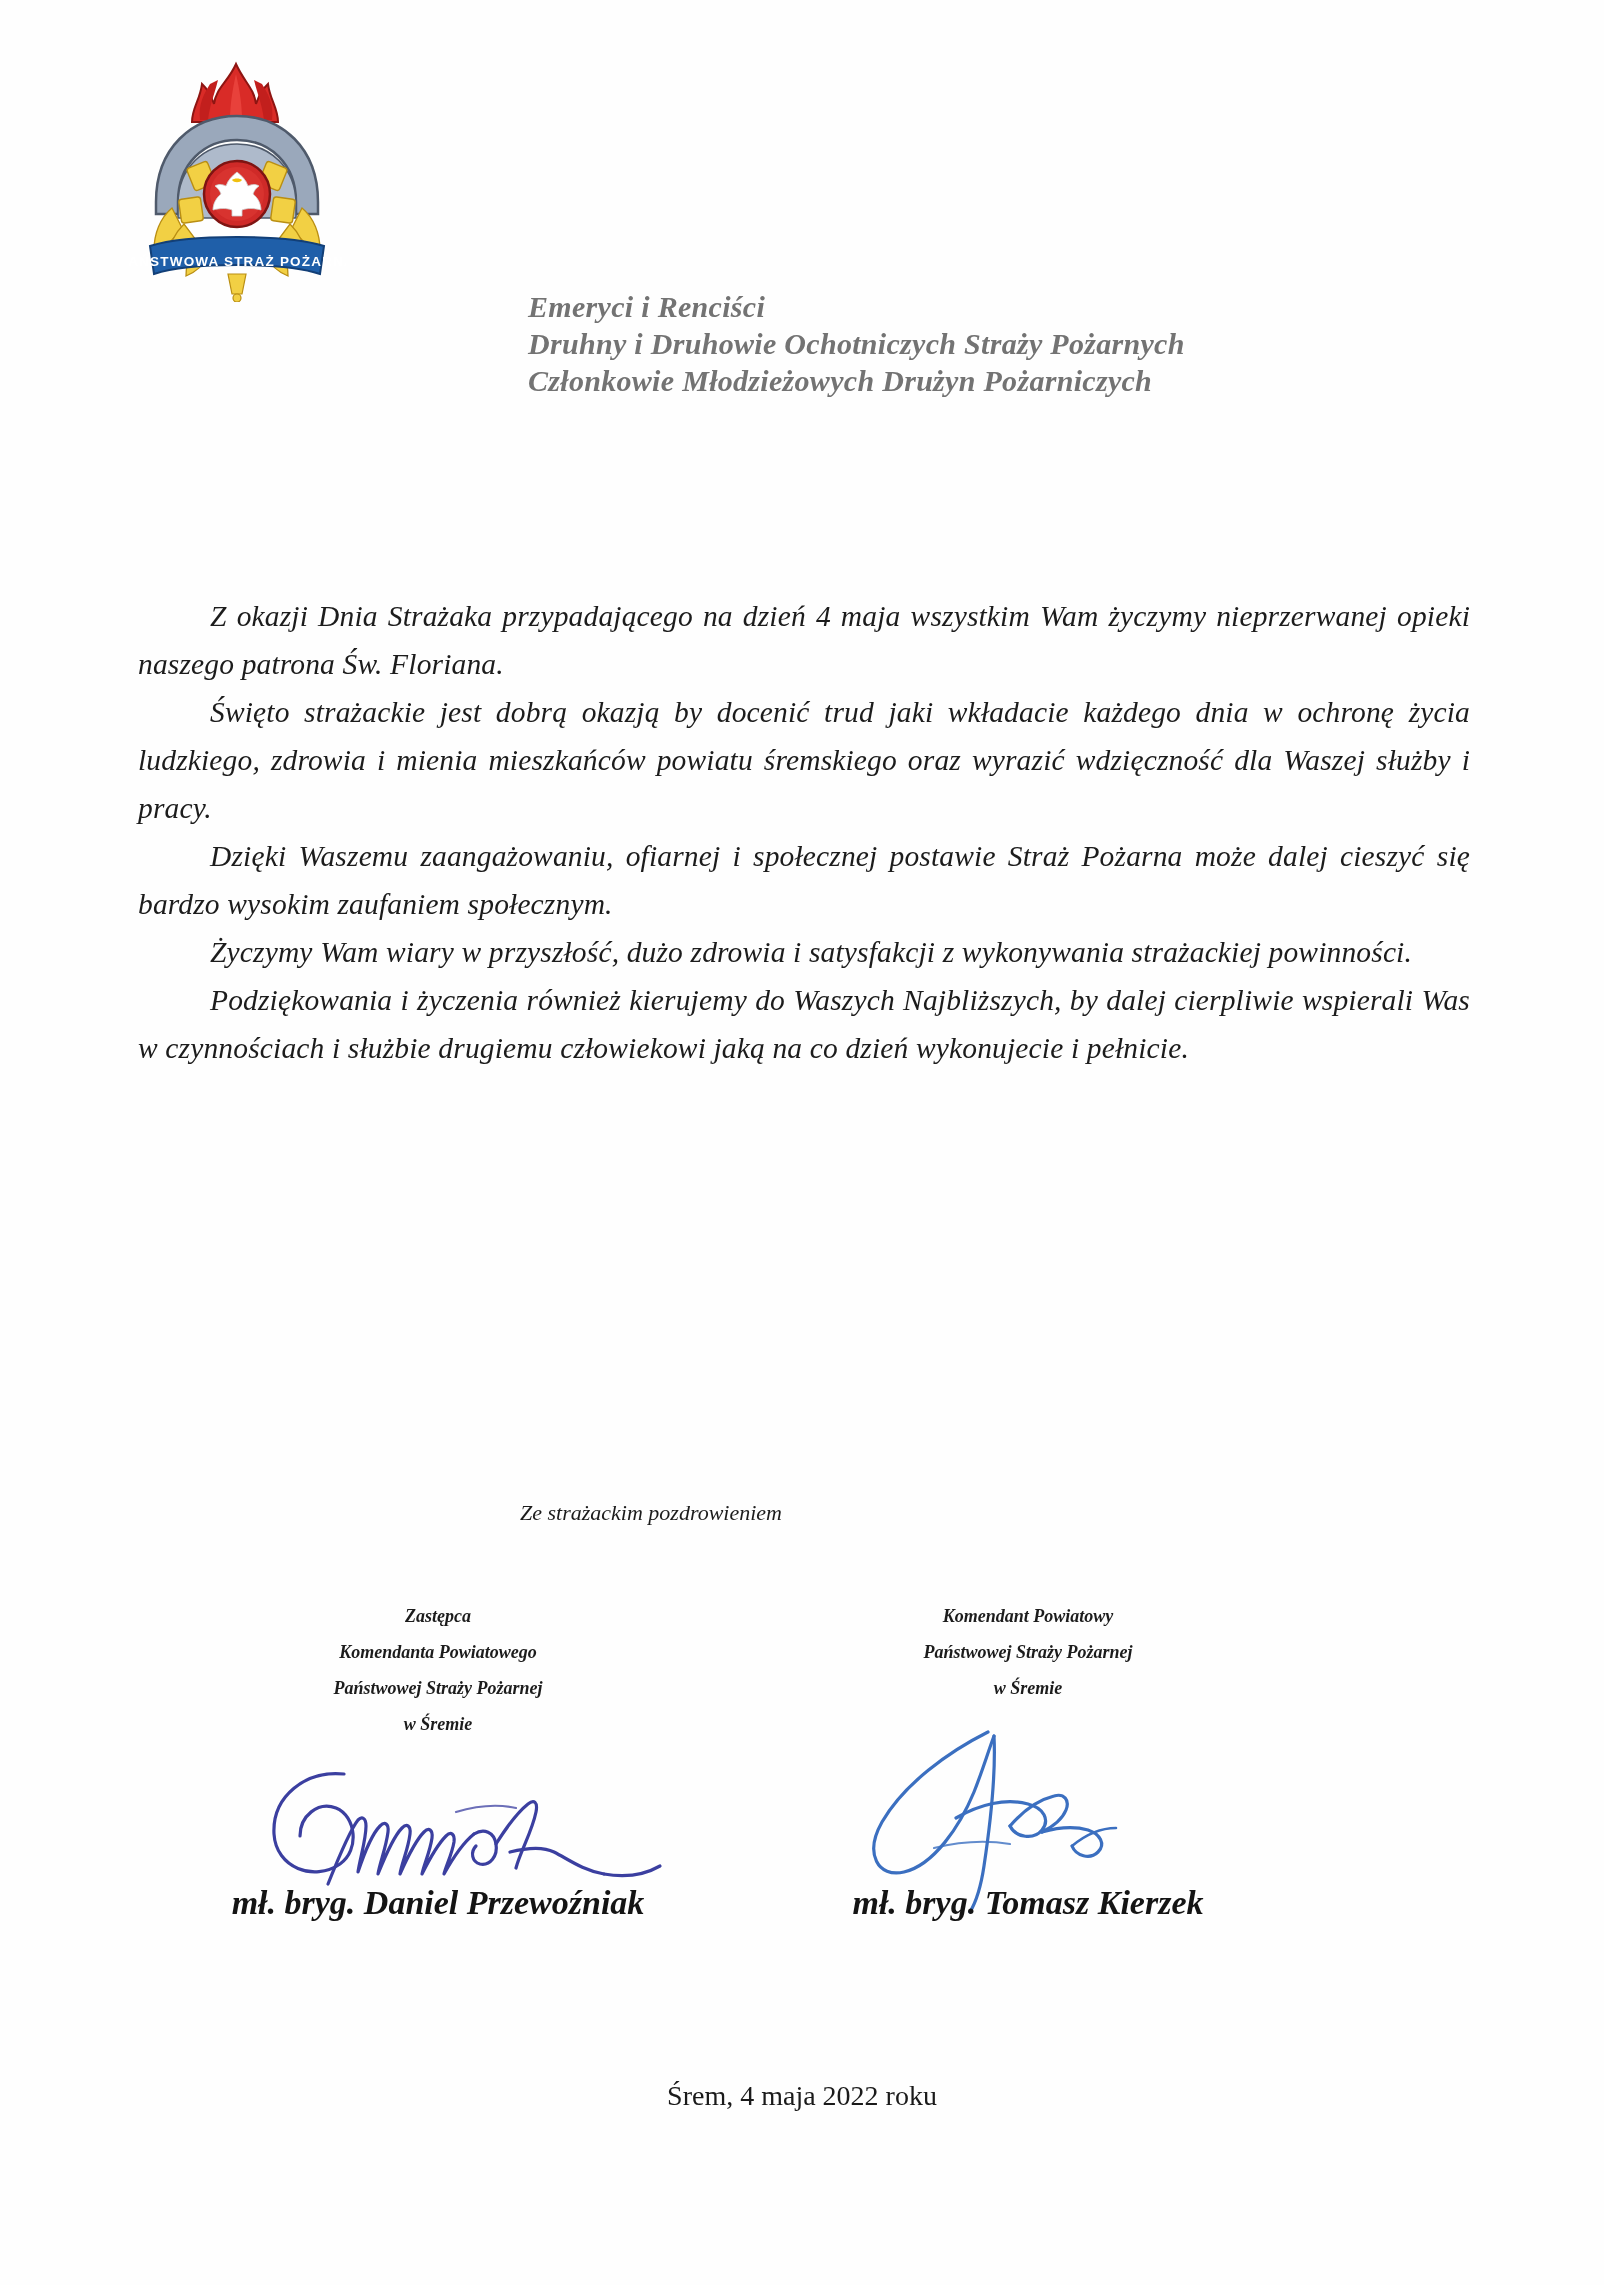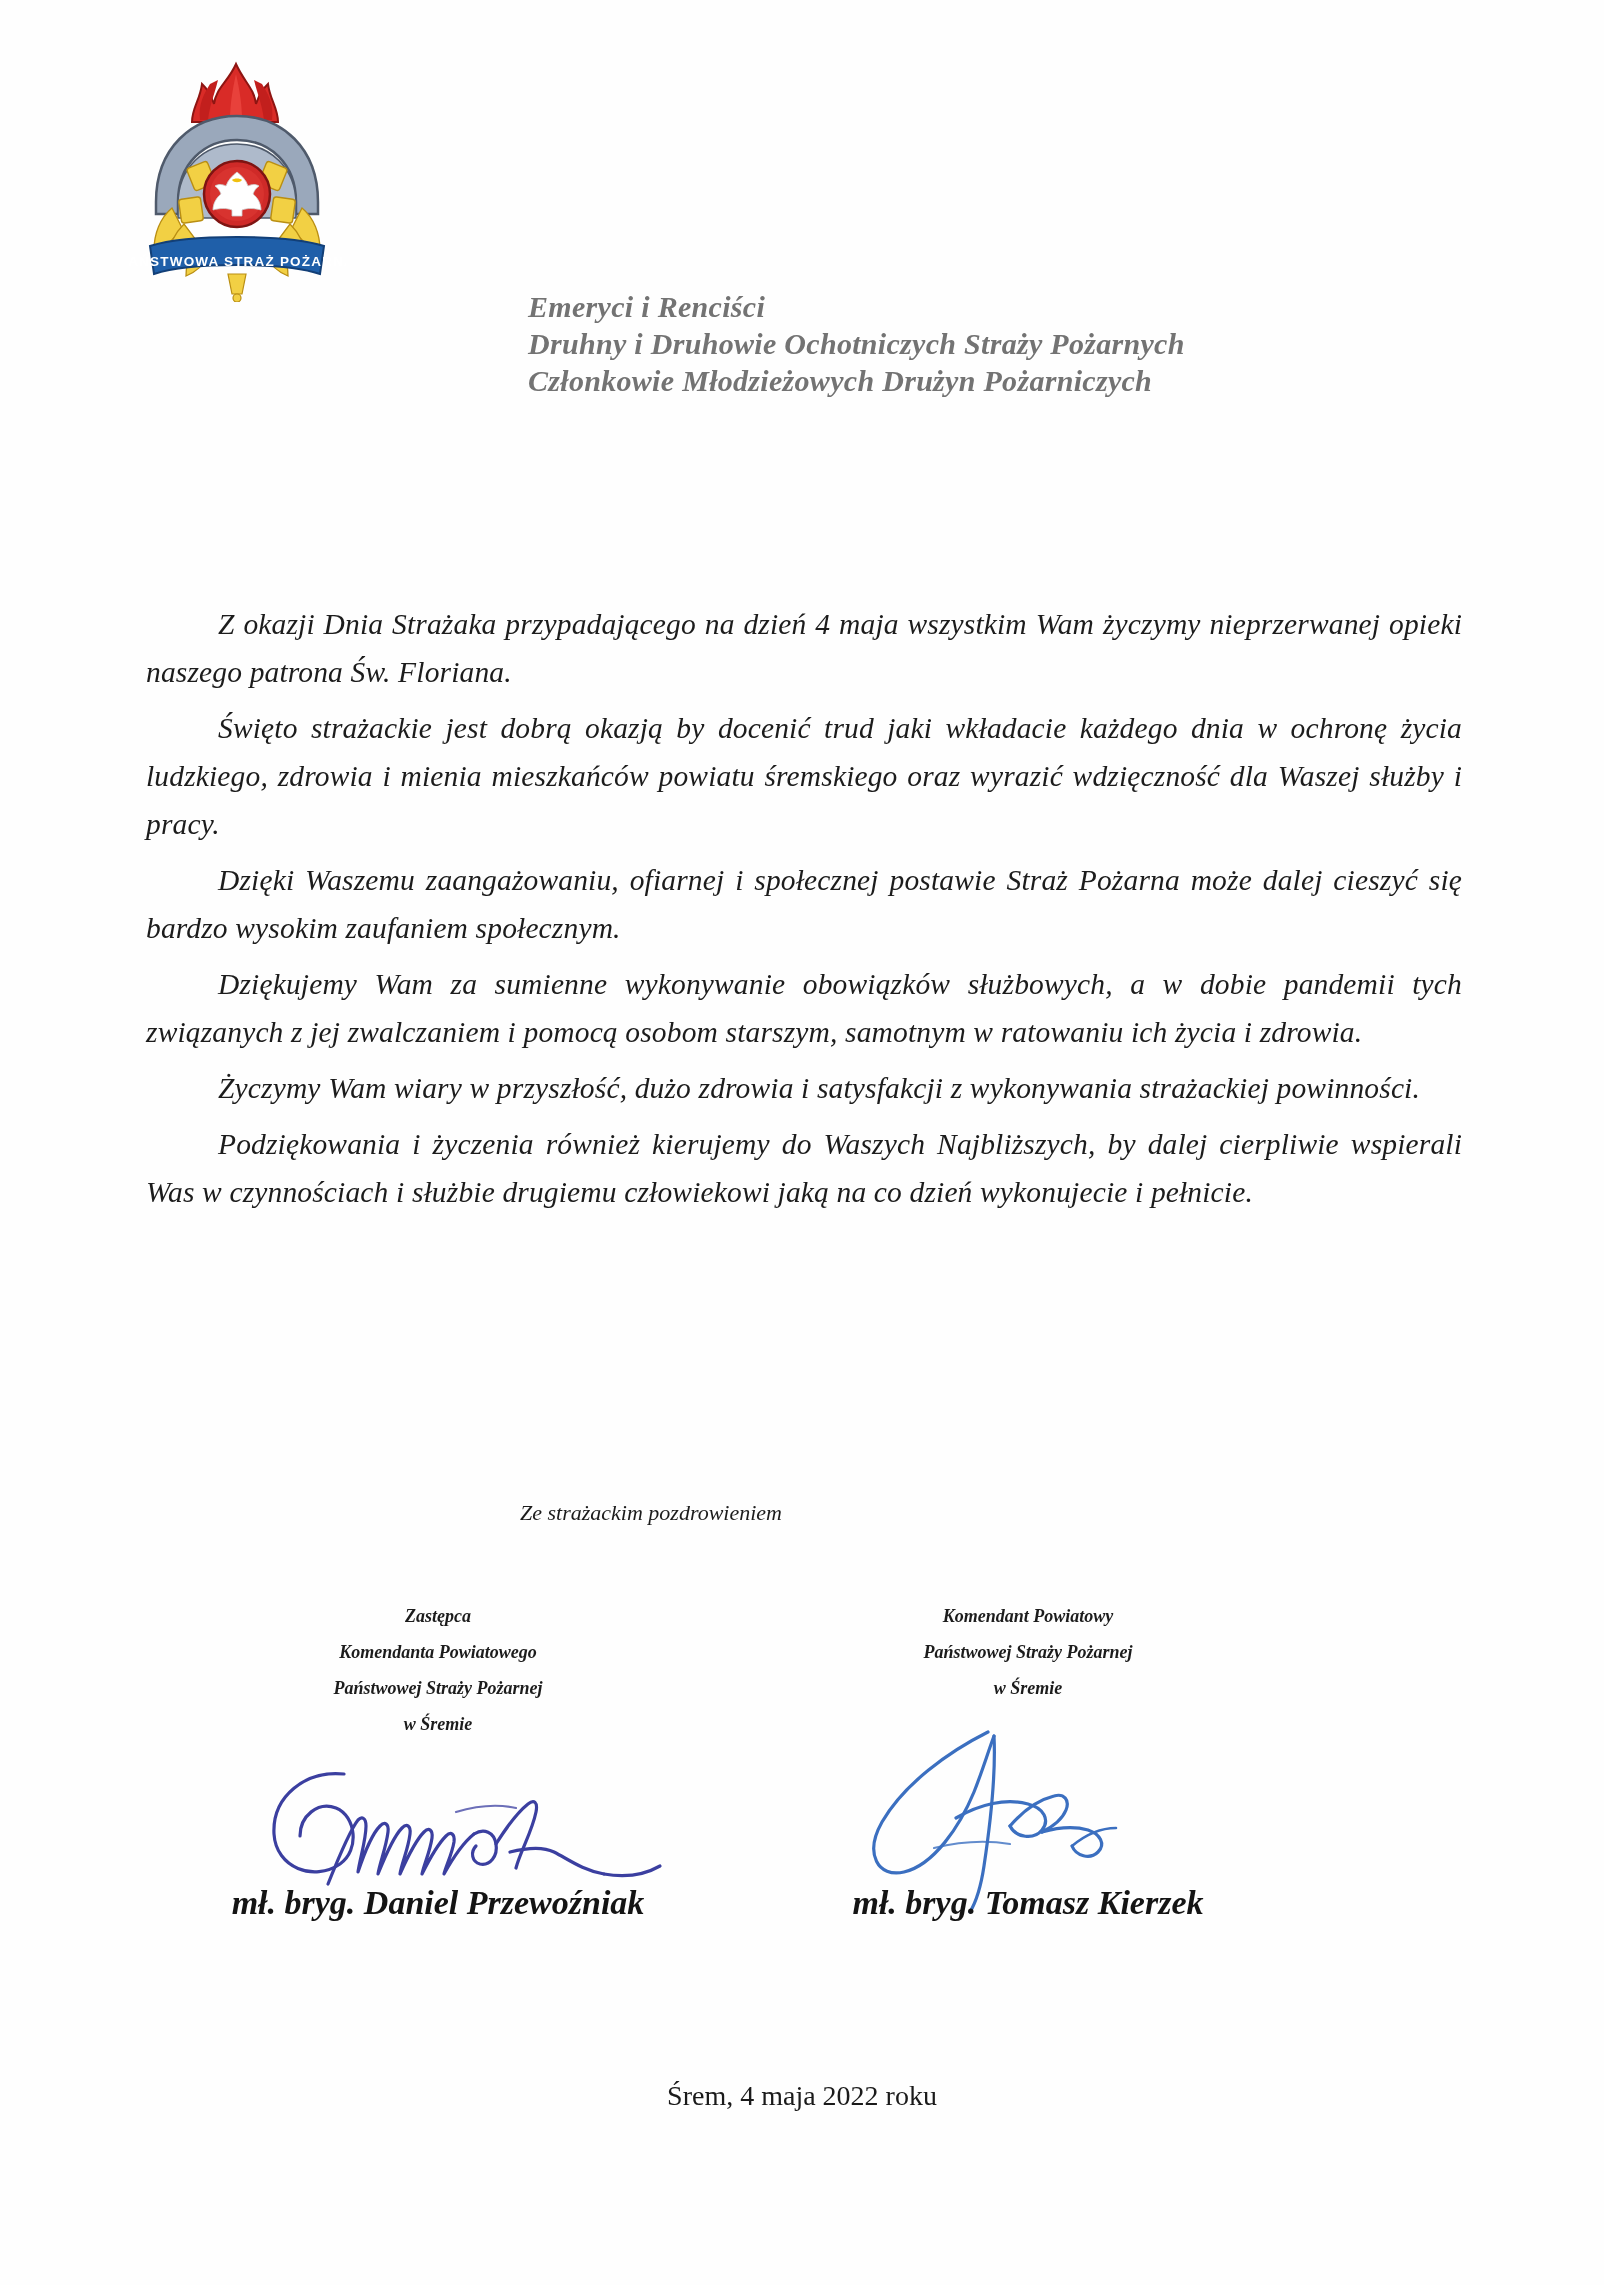--- a/index.html
+++ b/index.html
@@ -57,21 +57,21 @@
     width: 1332px;
     font-style: italic;
     font-size: 29.5px;
     line-height: 48px;
     text-align: justify;
     text-justify: inter-word;
     color: #1c1c1c;
     letter-spacing: 0.15px;
   }
   .body-text p {
-    margin: 8px;
+    margin: 0;
     text-indent: 72px;
   }
 
   
   .closing {
     position: absolute;
     left: 520px;
     top: 1500px;
     font-style: italic;
     font-size: 22px;
@@ -195,21 +195,20 @@
   <div class="addressee">
     <div>Emeryci i Renciści</div>
     <div>Druhny i Druhowie Ochotniczych Straży Pożarnych</div>
     <div>Członkowie Młodzieżowych Drużyn Pożarniczych</div>
   </div>
 
   <div class="body-text">
     <p>Z okazji Dnia Strażaka przypadającego na dzień 4 maja wszystkim Wam życzymy nieprzerwanej opieki naszego patrona Św. Floriana.</p>
     <p>Święto strażackie jest dobrą okazją by docenić trud jaki wkładacie każdego dnia w ochronę życia ludzkiego, zdrowia i mienia mieszkańców powiatu śremskiego oraz wyrazić wdzięczność dla Waszej służby i pracy.</p>
     <p>Dzięki Waszemu zaangażowaniu, ofiarnej i społecznej postawie Straż Pożarna może dalej cieszyć się bardzo wysokim zaufaniem społecznym.</p>
-    <p>Dziękujemy Wam za sumienne wykonywanie obowiązków służbowych, a w dobie pandemii tych związanych z jej zwalczaniem i pomocą osobom starszym, samotnym w ratowaniu ich życia i zdrowia.</p>
     <p>Życzymy Wam wiary w przyszłość, dużo zdrowia i satysfakcji z wykonywania strażackiej powinności.</p>
     <p>Podziękowania i życzenia również kierujemy do Waszych Najbliższych, by dalej cierpliwie wspierali Was w czynnościach i służbie drugiemu człowiekowi jaką na co dzień wykonujecie i pełnicie.</p>
   </div>
 
   <div class="closing">Ze strażackim pozdrowieniem</div>
 
   <div class="sig-area">
 
     <div class="sig-col left">
       <div class="sig-title">Zastępca</div>

